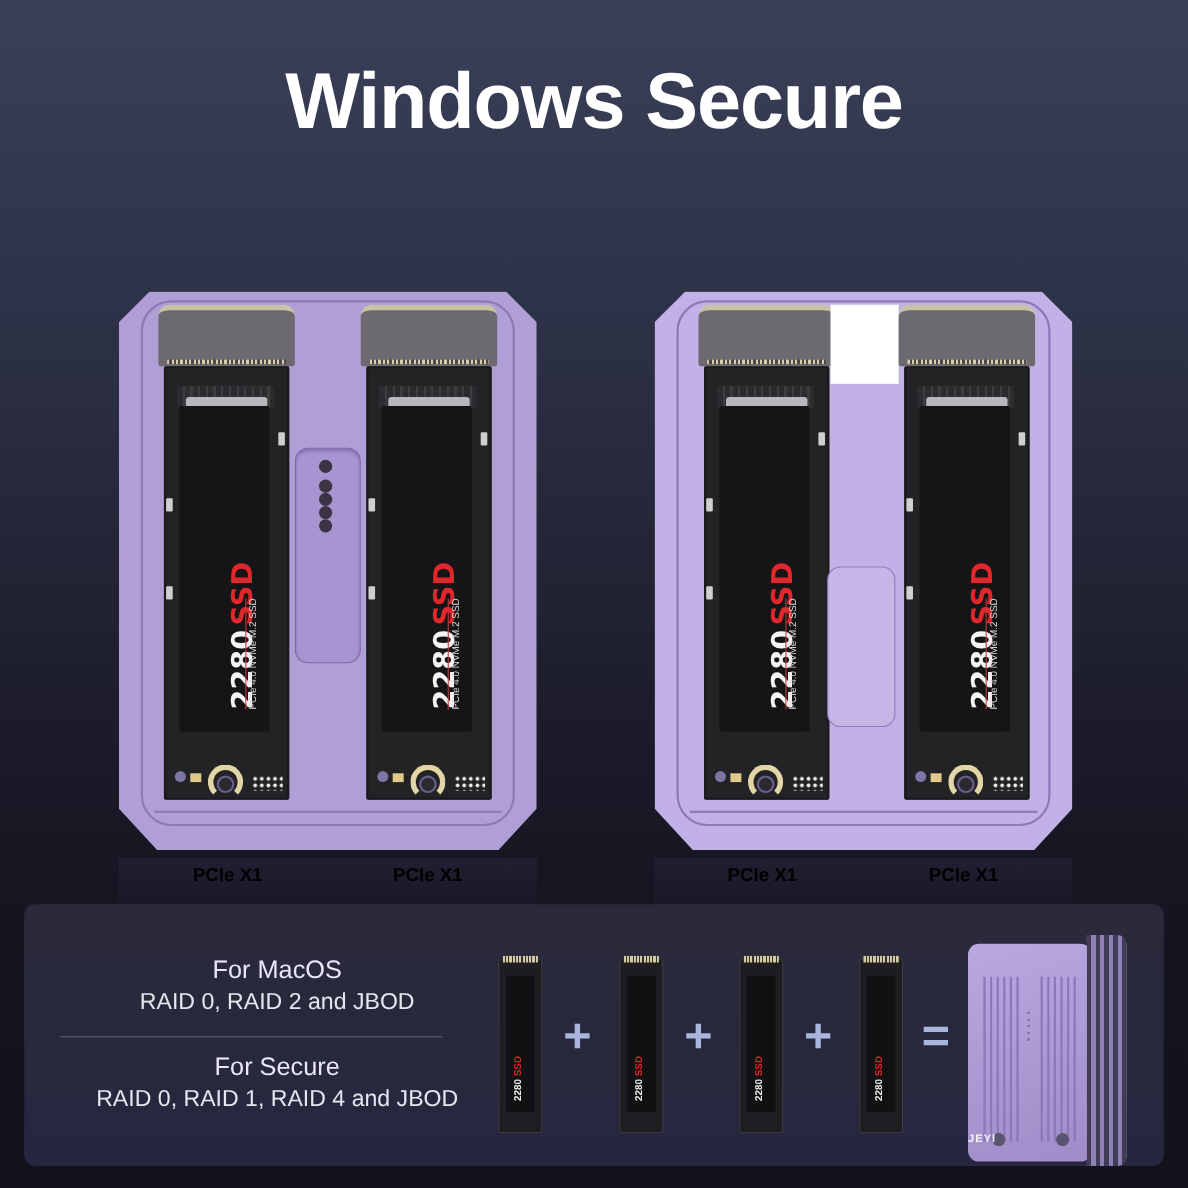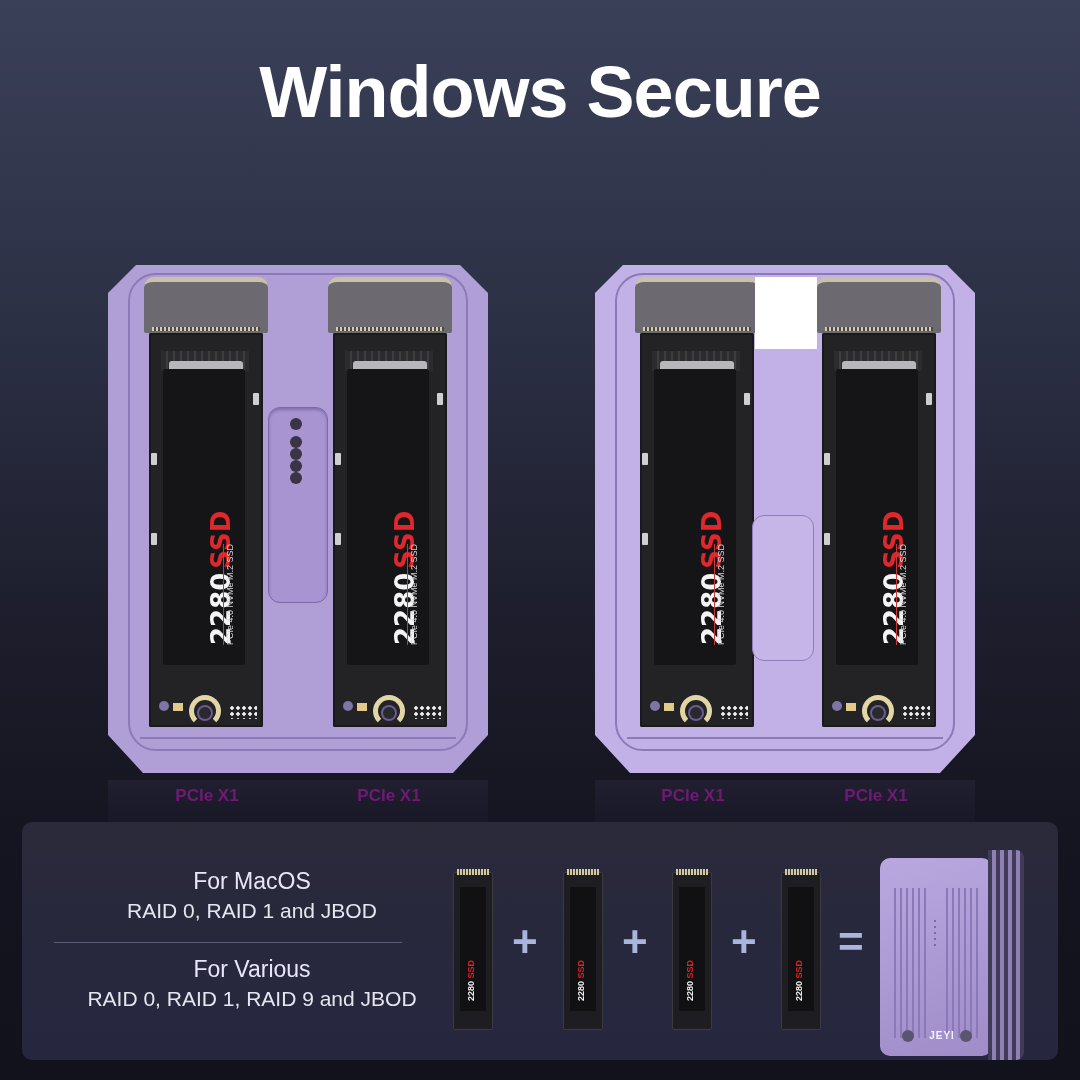--- a/index.html
+++ b/index.html
@@ -111,21 +111,21 @@
   .white-block {
     position: absolute; left: 160px; top: 12px; width: 62px; height: 72px; background: #ffffff;
   }
   .right-pad {
     position: absolute; left: 157px; top: 250px; width: 62px; height: 146px;
     background: #c6b6e8; border-radius: 12px; border: 1px solid #8e7cbc;
   }
 
   .pcie-label {
     position: absolute; top: 786px; width: 140px; text-align: center;
-    font-size: 17px; font-weight: bold; color: #701a75;
+    font-size: 17px; font-weight: bold; color: #000000;
   }
 
   .reflection {
     position: absolute; top: 780px; width: 380px; height: 60px;
     background: linear-gradient(180deg, rgba(120,100,160,.10), rgba(0,0,0,0));
   }
 
   
   .info-panel {
     position: absolute; left: 22px; top: 822px; width: 1036px; height: 238px;
@@ -167,21 +167,21 @@
   }
   .device .fin {
     position: absolute; top: 30px; width: 2px; height: 150px; background: #8a78b8;
   }
   .device .side {
     position: absolute; left: 108px; top: 0; width: 36px; height: 210px;
     background: repeating-linear-gradient(90deg, #403c58 0 4px, #8e80b4 4px 8px);
     border-radius: 0 8px 8px 0;
   }
   .device .brand {
-    position: absolute; left: 0; top: 172px; width: 124px; text-align: center;
+    position: absolute; left: 0; top: 172px; width: 136px; 
     font-size: 10px; font-weight: bold; color: #f4f4f8; letter-spacing: 1px;
   }
   .device .knob { position: absolute; top: 172px; width: 12px; height: 12px; border-radius: 50%; background: #5a5470; }
   .device .dots { position: absolute; left: 54px; top: 62px; width: 2px; height: 30px;
     background: repeating-linear-gradient(180deg, #7a6aa8 0 2px, transparent 2px 6px); }
 </style>
 </head>
 <body>
 
 <div class="headline">
@@ -301,26 +301,26 @@
 <div class="reflection" style="left:595px"></div>
 
 <div class="pcie-label" style="left:137px">PCIe X1</div>
 <div class="pcie-label" style="left:319px">PCIe X1</div>
 <div class="pcie-label" style="left:623px">PCIe X1</div>
 <div class="pcie-label" style="left:806px">PCIe X1</div>
 
 <div class="info-panel">
   <div class="os-block" style="top:44px">
     <div class="os-title">For MacOS</div>
-    <div class="os-modes">RAID 0, RAID 1 and JBOD</div>
+    <div class="os-modes">RAID 0, RAID 2 and JBOD</div>
   </div>
   <div class="os-divider"></div>
   <div class="os-block" style="top:132px">
-    <div class="os-title">For Various</div>
-    <div class="os-modes">RAID 0, RAID 1, RAID 9 and JBOD</div>
+    <div class="os-title">For Secure</div>
+    <div class="os-modes">RAID 0, RAID 1, RAID 4 and JBOD</div>
   </div>
 
   <div class="mini-ssd" style="left:431px">
     <div class="mlabel"></div>
     <div class="mtext"><span>2280</span> <b>SSD</b></div>
   </div>
   <div class="op" style="left:490px">+</div>
 
   <div class="mini-ssd" style="left:541px">
     <div class="mlabel"></div>

